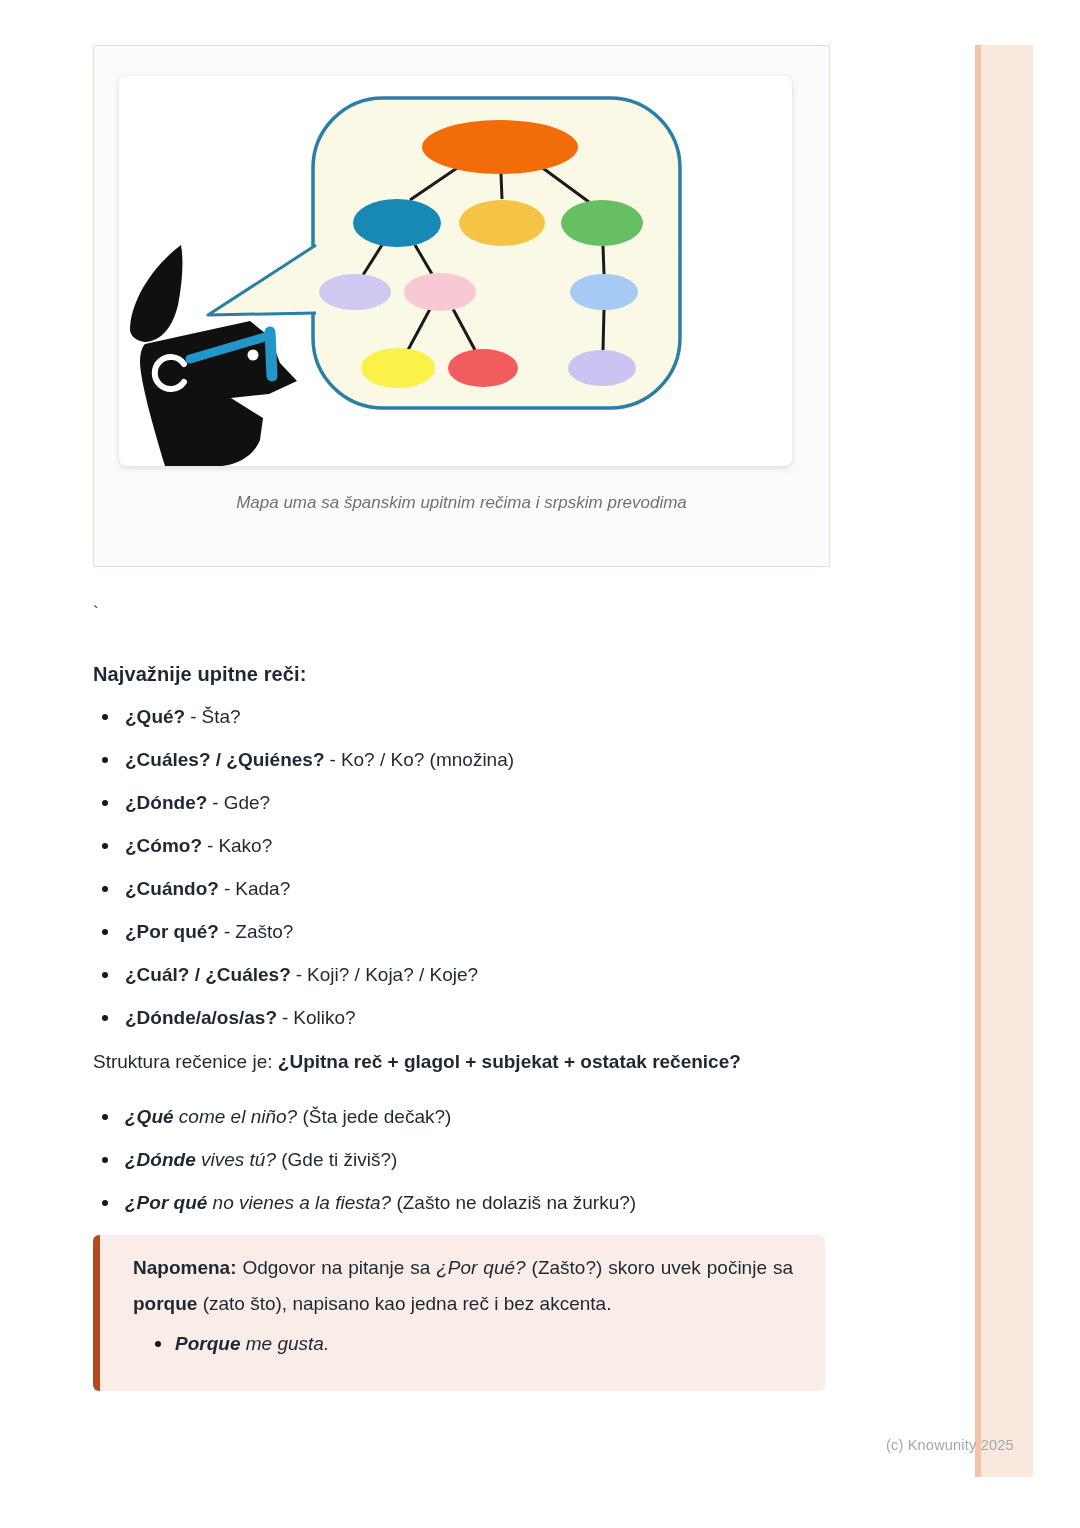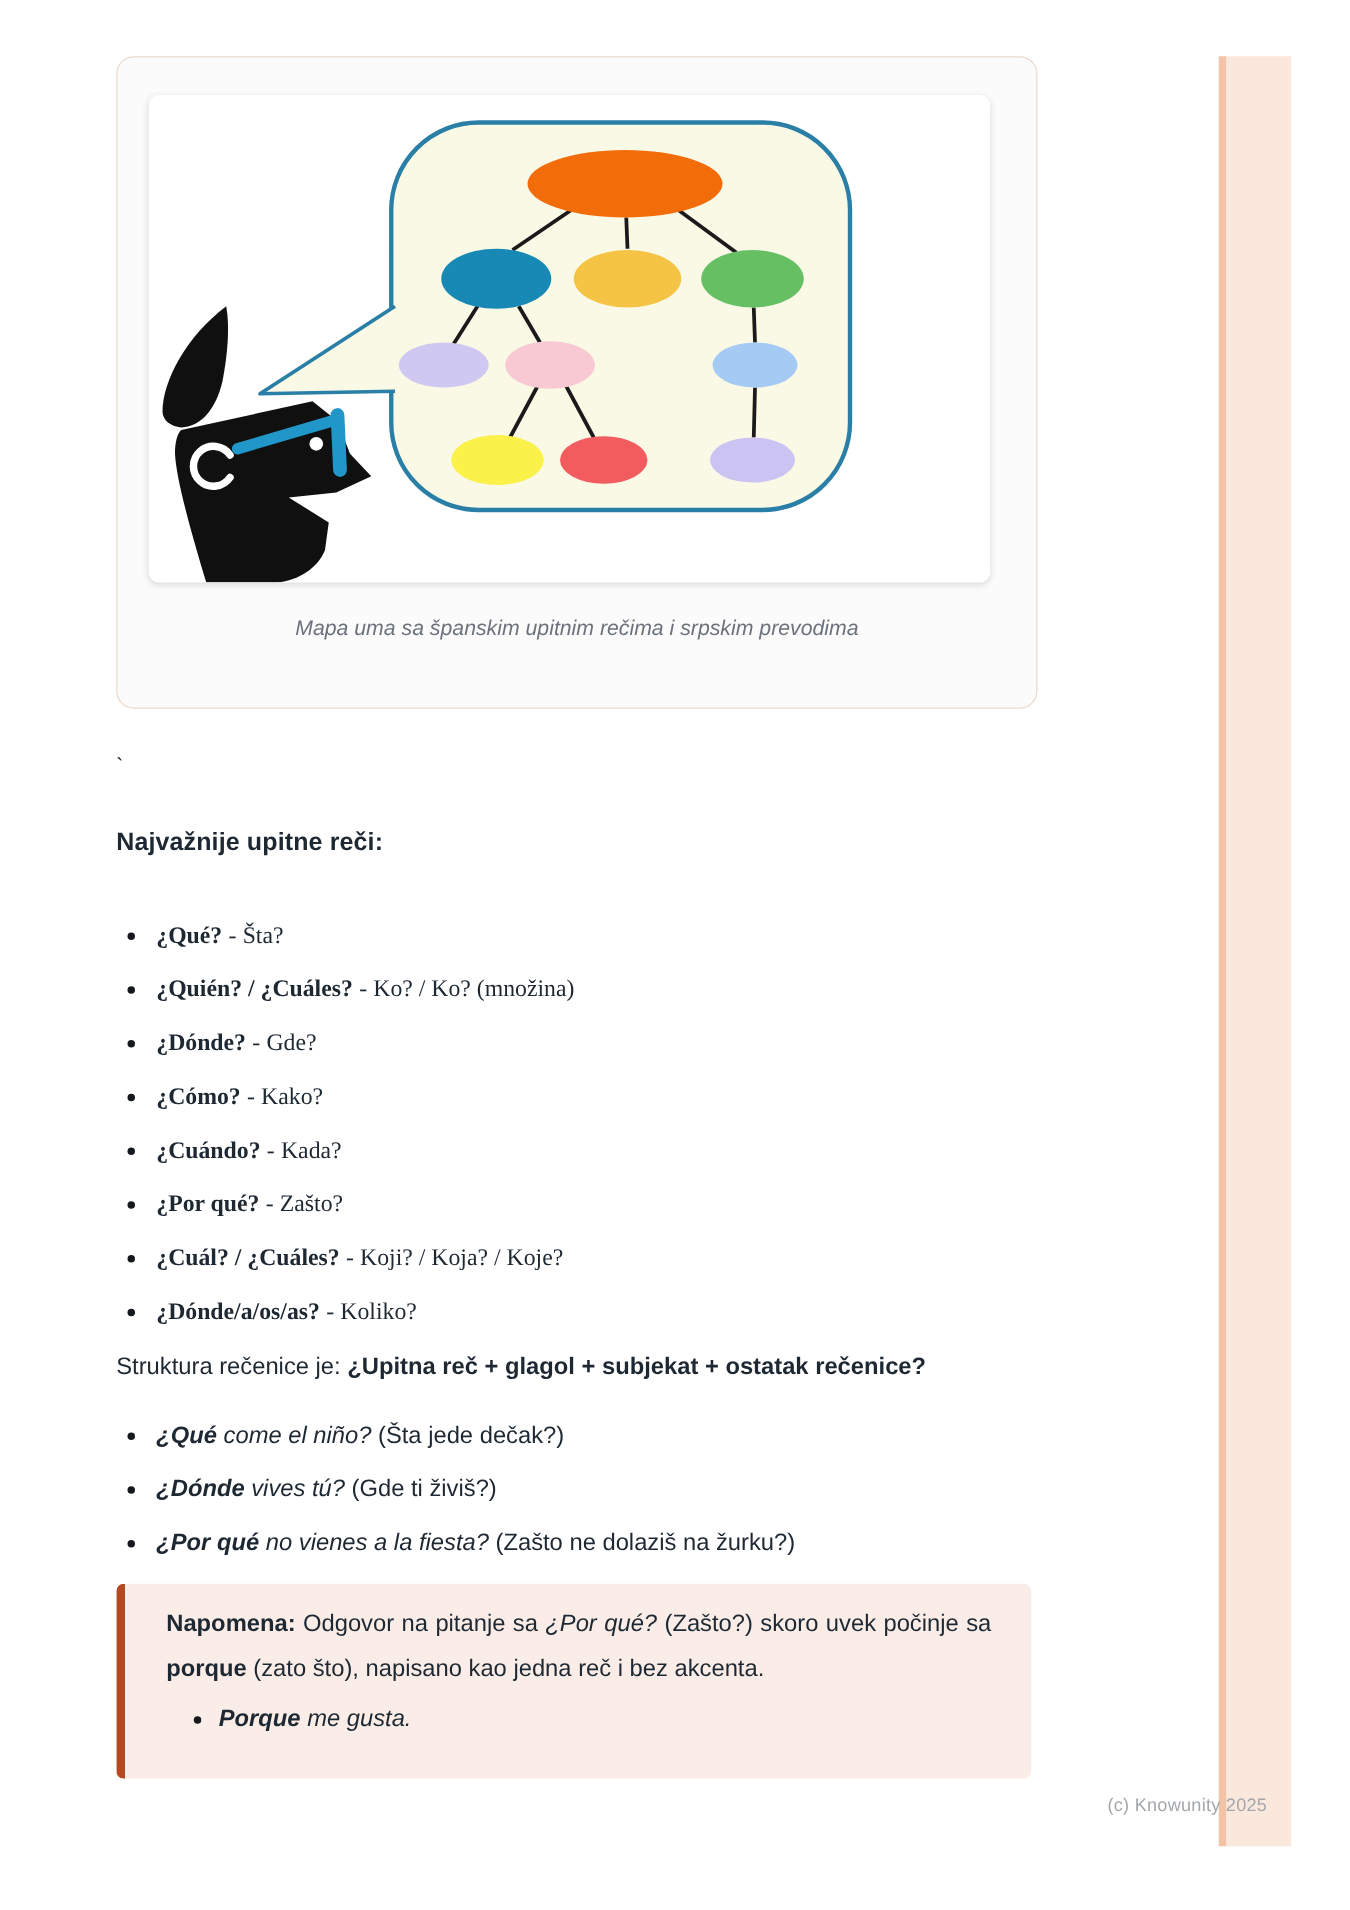--- a/index.html
+++ b/index.html
@@ -11,21 +11,21 @@
     color: var(--text, #1E2833);
     position: relative;
     overflow: hidden;
   }
   .content { position: relative; margin-left: 93px; width: 737px; }
 
   
   .figure-card {
     margin-top: 45px; height: 522px; position: relative;
     border: 1px solid var(--card-border, #ECDACB);
-    border-radius: 14px;
+    border-radius: 2px;
     background: var(--card-bg, #FBFBFC);
   }
   .image-wrap {
     position: absolute; left: 25px; top: 30px;
     width: 673px; height: 390px;
     background: #fff; border-radius: 8px;
     box-shadow: 0 2px 6px rgba(40,40,60,0.15);
     overflow: hidden;
   }
   .image-wrap svg { display: block; width: 100%; height: 100%; }
@@ -33,21 +33,21 @@
     position: absolute; left: 0; right: 0; top: 447px;
     text-align: center; font-size: 17px; font-style: italic;
     color: var(--caption, #6C727C);
   }
 
   .stray { margin-top: 36px; height: 26px; font-size: 17px; }
 
   h2.heading { margin: 34px 0 0; font-size: 20px; font-weight: 700; letter-spacing: 0.1px; }
 
   ul { list-style: none; margin: 0; padding: 0; }
-  ul.qwords { margin-top: 52px; font-family: Liberation Serif, serif; }
+  ul.qwords { margin-top: 20px; }
   ul.qwords > li, ul.examples > li {
     position: relative; padding-left: 32px;
     font-size: 19px; line-height: 22px; margin-bottom: 21px;
   }
   ul.qwords > li::before, ul.examples > li::before {
     content: ""; position: absolute; left: 9px; top: 8px;
     width: 6px; height: 6px; border-radius: 50%; background: #15181D;
   }
   .b  { font-weight: 700; }
   .i  { font-style: italic; }
@@ -144,21 +144,21 @@
     </div>
     <div class="figure-caption">Mapa uma sa španskim upitnim rečima i srpskim prevodima</div>
   </div>
 
   <div class="stray">`</div>
 
   <h2 class="heading">Najvažnije upitne reči:</h2>
 
   <ul class="qwords">
     <li><span class="b">¿Qué?</span><span class="sep">-</span><span>Šta?</span></li>
-    <li><span class="b">¿Quién? / ¿Cuáles?</span><span class="sep">-</span><span>Ko? / Ko? (množina)</span></li>
+    <li><span class="b">¿Cuáles? / ¿Quiénes?</span><span class="sep">-</span><span>Ko? / Ko? (množina)</span></li>
     <li><span class="b">¿Dónde?</span><span class="sep">-</span><span>Gde?</span></li>
     <li><span class="b">¿Cómo?</span><span class="sep">-</span><span>Kako?</span></li>
     <li><span class="b">¿Cuándo?</span><span class="sep">-</span><span>Kada?</span></li>
     <li><span class="b">¿Por qué?</span><span class="sep">-</span><span>Zašto?</span></li>
     <li><span class="b">¿Cuál? / ¿Cuáles?</span><span class="sep">-</span><span>Koji? / Koja? / Koje?</span></li>
     <li><span class="b">¿Dónde/a/os/as?</span><span class="sep">-</span><span>Koliko?</span></li>
   </ul>
 
   <p class="structure"><span>Struktura rečenice je: </span><span class="b">¿Upitna reč + glagol + subjekat + ostatak rečenice?</span></p>
 

